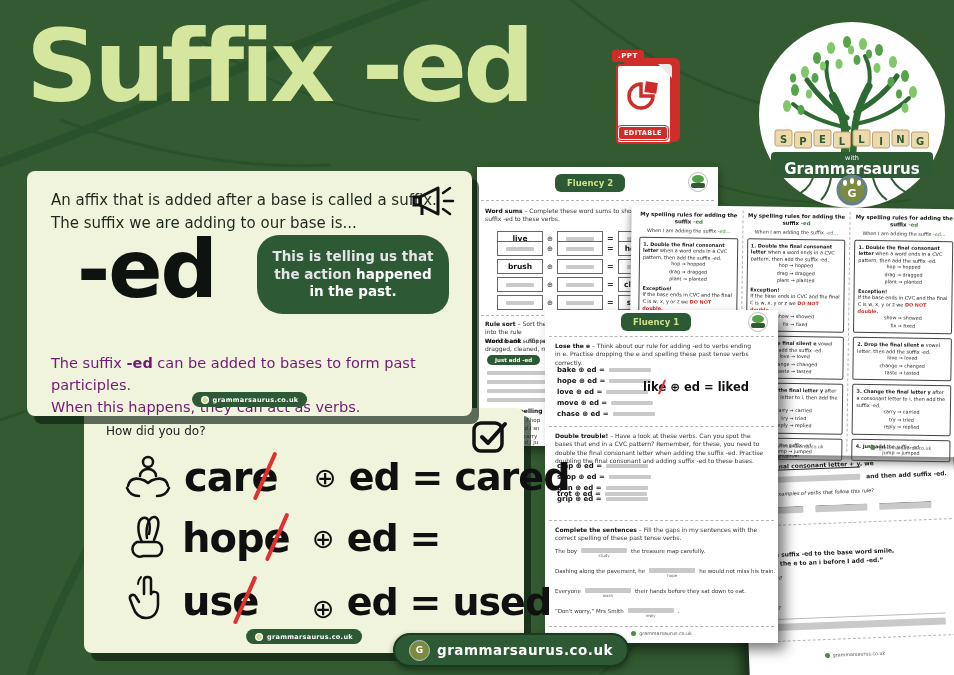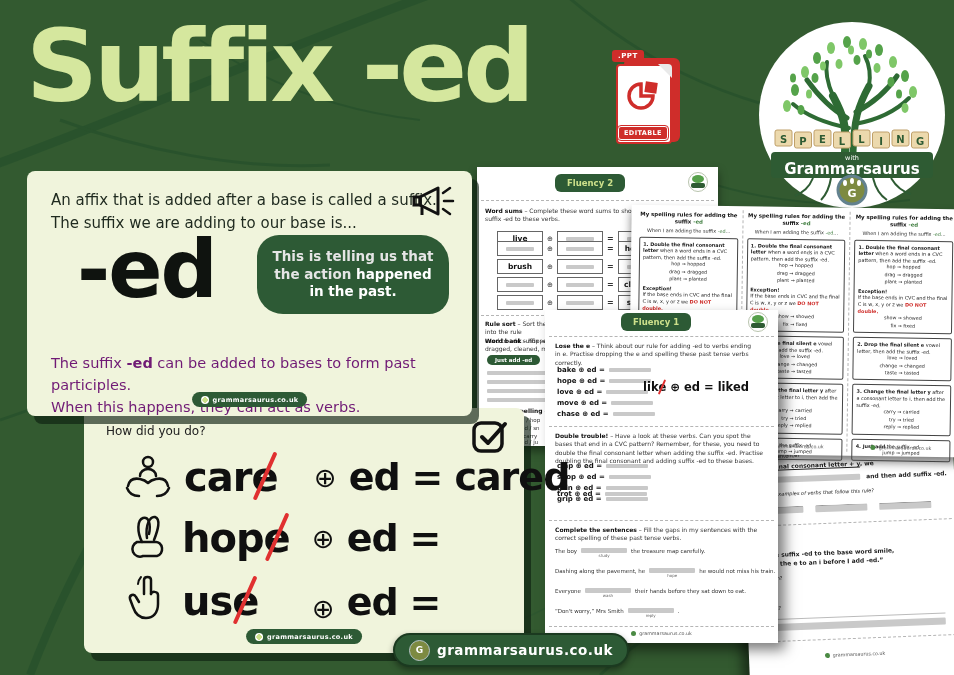--- a/index.html
+++ b/index.html
@@ -601,20 +601,21 @@
   <div class="wrow" style="top:164px;align-items:flex-end;">
     <svg width="46" height="52" viewBox="0 0 46 52">
       <path d="M20,22 V8 c0,-4 7,-4 7,0 V22" fill="none" stroke="#111" stroke-width="2.5" stroke-linecap="round"></path>
       <path d="M27,22 c0,-3 7,-3 7,1 v9 c0,9 -5,14 -12,14 c-8,0 -11,-5 -13,-11 l-3,-8 c-1,-4 4,-6 6,-2 l3,5" fill="none" stroke="#111" stroke-width="2.5" stroke-linecap="round" stroke-linejoin="round"></path>
       <path d="M14,12 a12,12 0 0 1 3,-7" fill="none" stroke="#111" stroke-width="2" stroke-linecap="round"></path>
     </svg>
     <span class="word"><span>us</span><span class="xe">e</span></span>
     <span class="op">⊕</span>
     <span class="sfx">ed</span>
     <span class="eq">=</span>
+    <span class="res">used</span>
   </div>
   <div class="gpill">
     <div class="pill-ico"></div>
     <span>grammarsaurus.co.uk</span>
   </div>
 </div>
 
 <div class="bigbadge">
   <div class="gicon">G</div>
   <div class="txt">grammarsaurus.co.uk</div>

